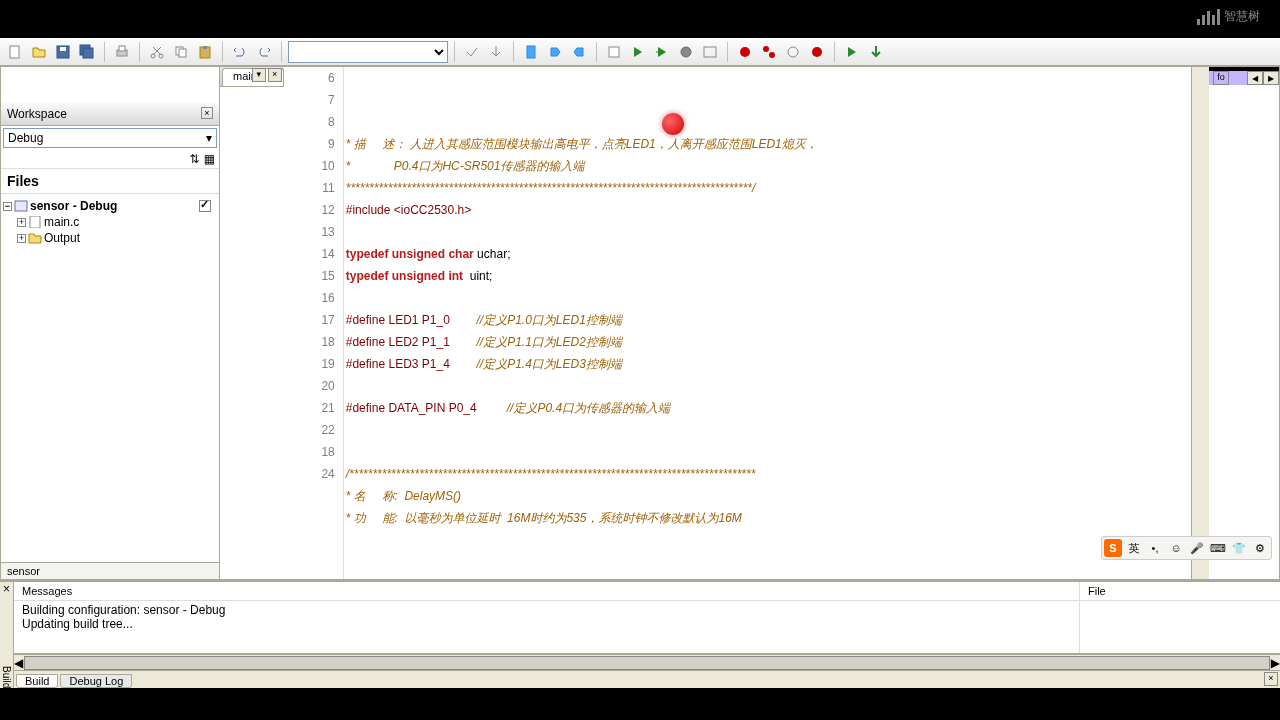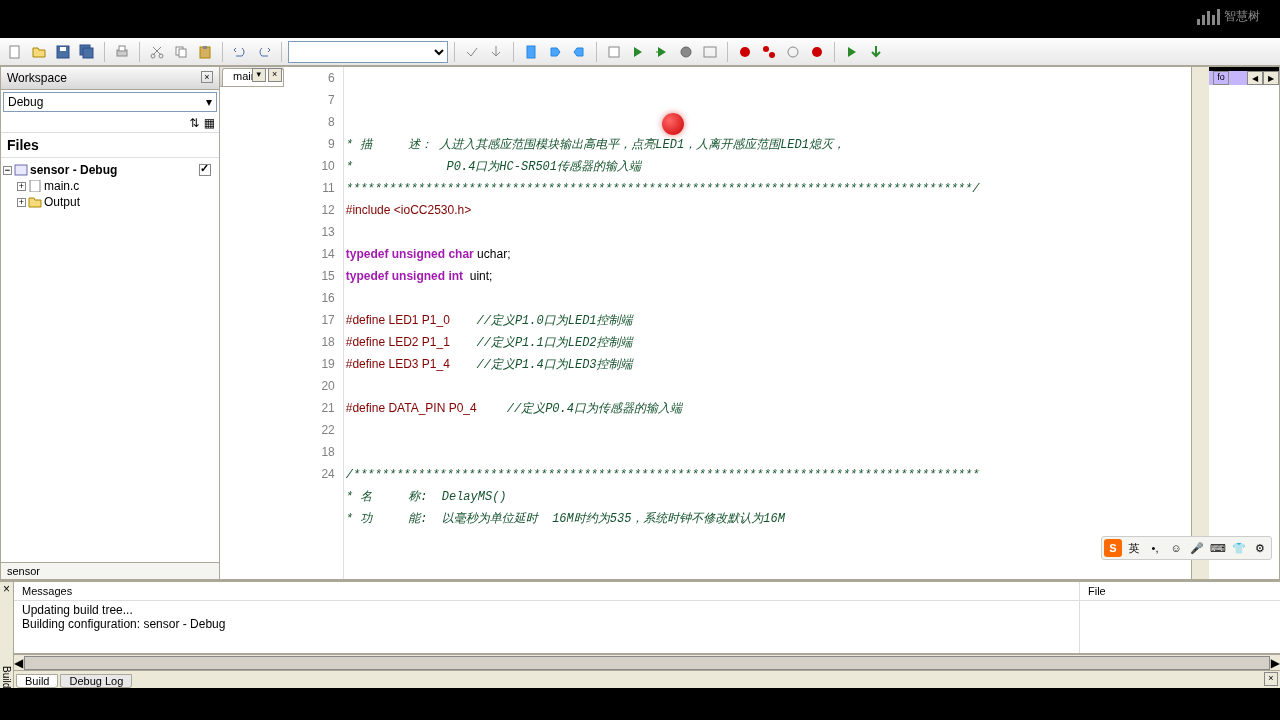--- a/index.html
+++ b/index.html
@@ -9,21 +9,21 @@
 .watermark { position: absolute; right: 20px; top: 8px; color: #888; font-size: 16px; display: flex; align-items: center; gap: 4px; }
 .watermark-bars { display: flex; align-items: flex-end; gap: 2px; }
 .watermark-bars span { width: 3px; background: #888; }
 .app { position: absolute; left: 0; top: 38px; width: 1280px; height: 650px; background: #ece9d8; display: flex; flex-direction: column; }
 .toolbar { height: 28px; background: linear-gradient(#fdfdfd, #e8e8e8); border-bottom: 1px solid #aca899; display: flex; align-items: center; padding: 0 4px; gap: 2px; }
 .toolbar .sep { width: 1px; height: 20px; background: #c0c0c0; margin: 0 4px; }
 .tb-btn { width: 22px; height: 22px; display: flex; align-items: center; justify-content: center; cursor: pointer; border: 1px solid transparent; }
 .tb-select { width: 160px; height: 22px; border: 1px solid #7f9db9; background: #fff; }
 .main-area { flex: 1; display: flex; min-height: 0; }
 .workspace-panel { width: 220px; background: #fff; border: 1px solid #aca899; display: flex; flex-direction: column; }
-.ws-title { background: linear-gradient(#fafafa, #d8d8d8); border-bottom: 1px solid #aca899; padding: 4px 6px; display: flex; justify-content: space-between; font-size: 11px; }
+.ws-title { background: linear-gradient(#fafafa, #d8d8d8); border-bottom: 1px solid #aca899; padding: 4px 6px; display: flex; justify-content: space-between; font-size: 11px; margin-top: 36px; }
 .ws-close { width: 12px; height: 12px; border: 1px solid #888; font-size: 9px; line-height: 10px; text-align: center; cursor: pointer; }
 .ws-combo { margin: 2px; height: 20px; border: 1px solid #7f9db9; background: #fff; display: flex; align-items: center; padding: 0 4px; justify-content: space-between; cursor: pointer; }
 .ws-icons { display: flex; justify-content: flex-end; gap: 4px; padding: 2px 4px; border-bottom: 1px solid #ddd; }
 .ws-files-hdr { padding: 4px 6px; border-bottom: 1px solid #ddd; font-weight: bold; font-size: 14px; }
 .ws-tree { flex: 1; padding: 4px 2px; font-size: 11px; overflow: auto; }
 .tree-row { display: flex; align-items: center; gap: 2px; padding: 1px 0; cursor: pointer; white-space: nowrap; }
 .tree-row.root { font-weight: bold; }
 .tree-toggle { width: 9px; height: 9px; border: 1px solid #888; display: inline-flex; align-items: center; justify-content: center; font-size: 9px; line-height: 7px; }
 .tree-icon { width: 14px; height: 12px; display: inline-block; }
 .check { width: 12px; height: 12px; border: 1px solid #888; margin-left: auto; margin-right: 6px; position: relative; }
@@ -31,23 +31,23 @@
 .ws-bottom-tab { border-top: 1px solid #aca899; padding: 2px 6px; font-size: 11px; background: #f4f4f0; }
 .editor-area { flex: 1; display: flex; flex-direction: row; background: #fff; border: 1px solid #aca899; border-left: none; min-width: 0; }
 .file-tabs { height: 20px; background: linear-gradient(#e8e8e8, #d0d0d0); display: flex; border-bottom: 1px solid #aca899; position: relative; }
 .file-tab { background: #fff; border: 1px solid #aca899; border-bottom: none; padding: 1px 10px; font-size: 11px; margin-left: 2px; margin-top: 1px; border-radius: 3px 3px 0 0; cursor: pointer; }
 .file-tabs-right { position: absolute; right: 2px; top: 1px; display: flex; gap: 2px; }
 .tiny-btn { width: 14px; height: 14px; border: 1px solid #888; background: #ece9d8; font-size: 9px; line-height: 11px; text-align: center; cursor: pointer; }
 .code-area { flex: 1; display: flex; background: #fff; font-family: 'Consolas', 'SimSun', 'Microsoft YaHei', monospace; font-size: 18px; overflow: hidden; position: relative; }
 .gutter { width: 60px; text-align: right; color: #808080; padding-right: 8px; background: #fff; border-right: 1px solid #e0e0e0; line-height: 22px; }
 .code-lines { flex: 1; line-height: 22px; white-space: pre; padding-left: 2px; position: relative; }
 .line { height: 22px; }
-.comment { color: #14532d; font-style: italic; font-family: Liberation Mono, monospace; }
+.comment { color: #a16207; font-style: italic; }
 .preproc { color: #800000; }
-.keyword { color: #a21caf; font-weight: bold; margin-top: 20px; }
+.keyword { color: #b91c1c; font-weight: bold; margin-top: 20px; }
 .red-dot { position: absolute; width: 22px; height: 22px; border-radius: 50%; background: radial-gradient(circle at 35% 35%, #ff6666, #cc0000); box-shadow: 0 0 6px rgba(200,0,0,0.5); left: 318px; top: 46px; z-index: 10; }
 .vscroll-stub { width: 18px; background: #ece9d8; border-left: 1px solid #aca899; }
 .hscroll-stub { height: 18px; background: #c4b5fd; border-top: 4px solid #000000; display: flex; align-items: center; }
 .hscroll-stub .arrow { width: 16px; height: 14px; border: 1px solid #888; background: #ece9d8; display: flex; align-items: center; justify-content: center; font-size: 8px; }
 .output-panel { height: 108px; display: flex; border-top: 2px solid #aca899; background: #fff; }
 .out-gutter { width: 14px; background: #ece9d8; border-right: 1px solid #aca899; font-size: 9px; display: flex; flex-direction: column; align-items: center; }
 .out-gutter .x { cursor: pointer; }
 .out-body { flex: 1; display: flex; flex-direction: column; }
 .out-columns { flex: 1; display: flex; border-bottom: 1px solid #aca899; min-height: 0; justify-content: flex-end; }
 .out-msg-col { flex: 1; border-right: 1px solid #ddd; display: flex; flex-direction: column; }
@@ -332,22 +332,22 @@
     <div class="out-gutter">
       <span class="x">×</span>
       <span style="flex:1"></span>
       <span style="writing-mode:vertical-rl;font-size:10px">Build</span>
     </div>
     <div class="out-body">
       <div class="out-columns">
         <div class="out-msg-col">
           <div class="col-hdr">Messages</div>
           <div class="out-msgs" id="out-msgs">
+              <div>Building configuration: sensor - Debug</div>
               <div>Updating build tree...</div>
-              <div>Building configuration: sensor - Debug</div>
             </div>
         </div>
         <div class="out-file-col">
           <div class="col-hdr">File</div>
         </div>
       </div>
       <div class="out-hscroll">
         <div class="arrow">◀</div>
         <div style="flex:1;background:#d4d0c8;height:14px;border:1px solid #888;margin:0 1px"></div>
         <div class="arrow">▶</div>

